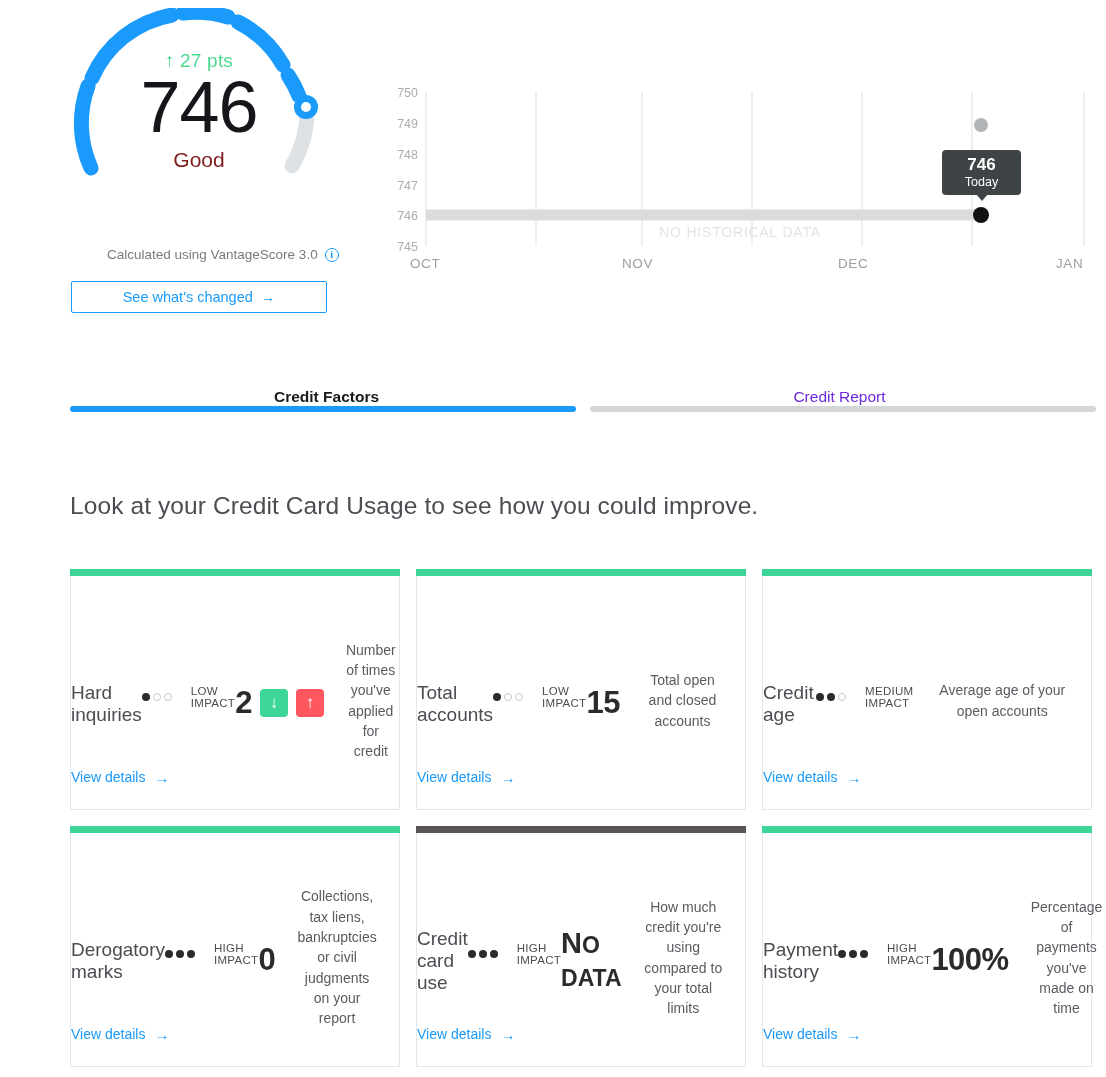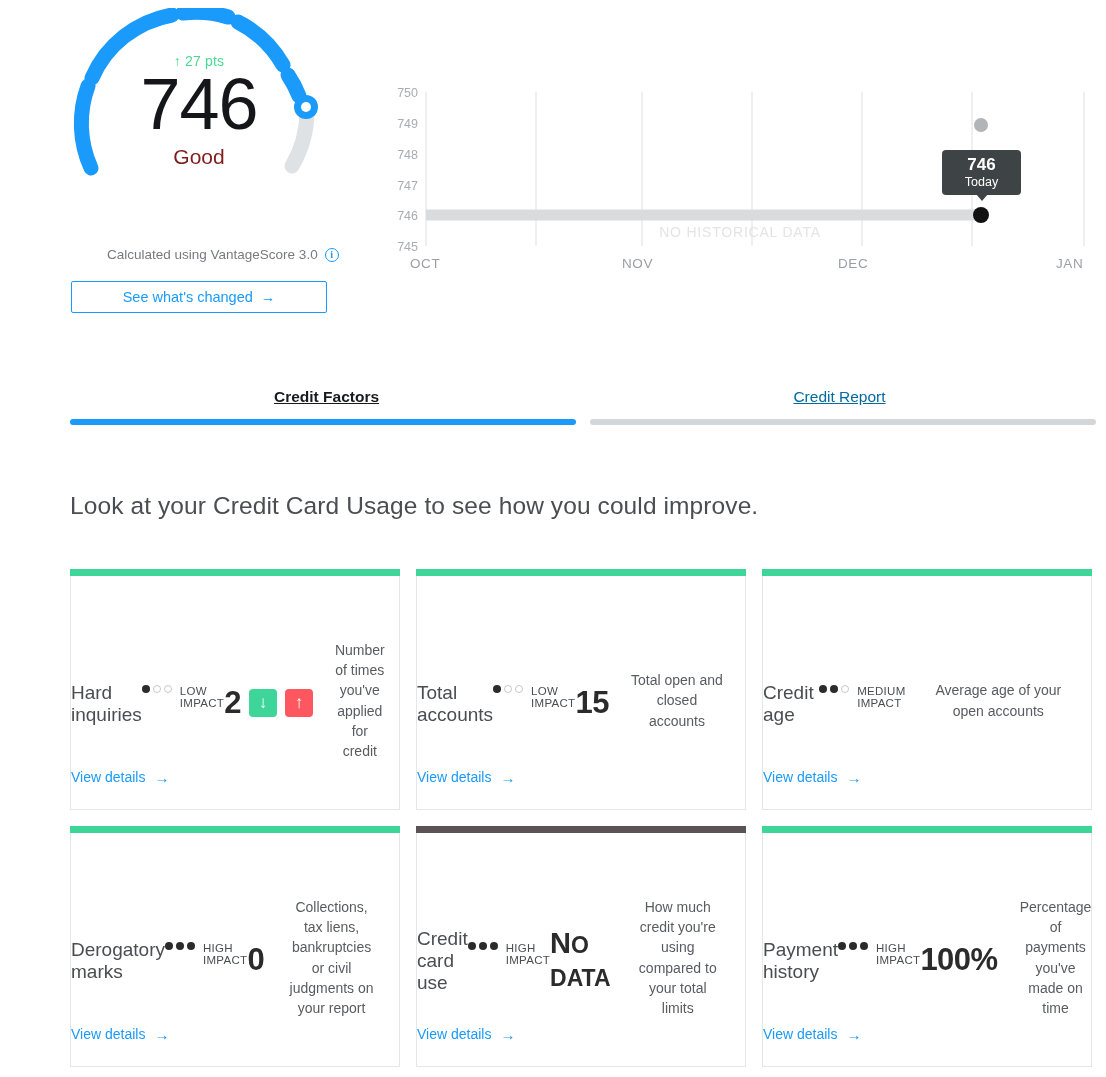--- a/index.html
+++ b/index.html
@@ -15,21 +15,21 @@
   .top-section { position: relative; height: 345px; }
 
   
   .gauge-wrap { position: absolute; left: 70px; top: 8px; width: 258px; height: 200px; }
   .gauge-svg { position: absolute; left: 0; top: 0; }
   .gauge-center {
     position: absolute; left: 0; top: 0; width: 258px; height: 200px;
     display: flex; flex-direction: column; align-items: center; justify-content: center;
   }
   .gauge-delta {
-    font-size: 14px; color: #4ad991; letter-spacing: .2px;
+    font-size: 19px; color: #4ad991; letter-spacing: .2px;
     margin-bottom: -2px; margin-top: 6px;
   }
   .gauge-score {
     font-size: 72px; font-weight: 300; color: #15161a; line-height: 1.05;
     letter-spacing: -1px;
   }
   .gauge-label { font-size: 21px; color: #7f1d1d; font-weight: 400; margin-top: 2px; }
 
   .calc-line {
     position: absolute; left: 86px; top: 247px;
@@ -76,23 +76,23 @@
   .tooltip-sub { font-size: 12.5px; font-weight: 400; }
   .tooltip:after {
     content: ""; position: absolute; bottom: -6px; left: 50%; margin-left: -6px;
     border-left: 6px solid transparent; border-right: 6px solid transparent;
     border-top: 7px solid #3e4345;
   }
 
   
   .tabs { position: absolute; left: 70px; top: 388px; width: 1026px; }
   .tabs-row { display: flex; }
-  .tab { width: 50%; text-align: center; font-size: 15.5px; padding-bottom: 13px; cursor: pointer; text-decoration: underline; }
+  .tab { width: 50%; text-align: center; font-size: 15.5px; cursor: pointer; }
   .tab.active { font-weight: bold; color: #181a1c; }
-  .tab.inactive { color: #0369a1; font-weight: 400; }
+  .tab.inactive { color: #6d28d9; font-weight: 400; }
   .tab-bars { display: flex; gap: 14px; }
   .tab-bar { height: 6px; border-radius: 3px; width: 50%; }
   .tab-bar.active { background: #1a9afa; }
   .tab-bar.inactive { background: #d4d7d9; }
 
   
   .headline {
     position: absolute; left: 70px; top: 492px;
     font-size: 24.5px; font-weight: 400; color: #4a4e52; letter-spacing: .1px;
   }
@@ -104,21 +104,21 @@
     display: grid; grid-template-columns: repeat(3, 330px); gap: 16px 16px;
   }
   .card {
     width: 330px; height: 234px; background: #fff;
     border: 1px solid #e4e6e8; border-top: none;
     display: flex; flex-direction: row; align-items: center;
     position: relative;
   }
   .card-bar { width: 330px; height: 7px; }
   .card-title { font-size: 19px; color: #4a4e52; font-weight: 400; margin-top: 22px; }
-  .impact { display: flex; align-items: flex-start; gap: 5px; margin-top: 9px; }
+  .impact { display: flex; align-items: center; gap: 16px; margin-top: 9px; }
   .dots { display: flex; gap: 3px; }
   .dot { width: 8px; height: 8px; border-radius: 50%; }
   .dot.on { background: #2b2b2b; }
   .dot.off { background: #fff; border: 1px solid #c6c9cc; }
   .impact-text { font-size: 11.5px; color: #4a4e52; letter-spacing: .3px; margin-left: 3px; }
   .card-value-row {
     display: flex; align-items: center; justify-content: center; gap: 8px;
     margin-top: 20px; height: 38px;
   }
   .card-value { font-size: 31px; font-weight: bold; color: #2b2b2b; letter-spacing: -.5px; }

